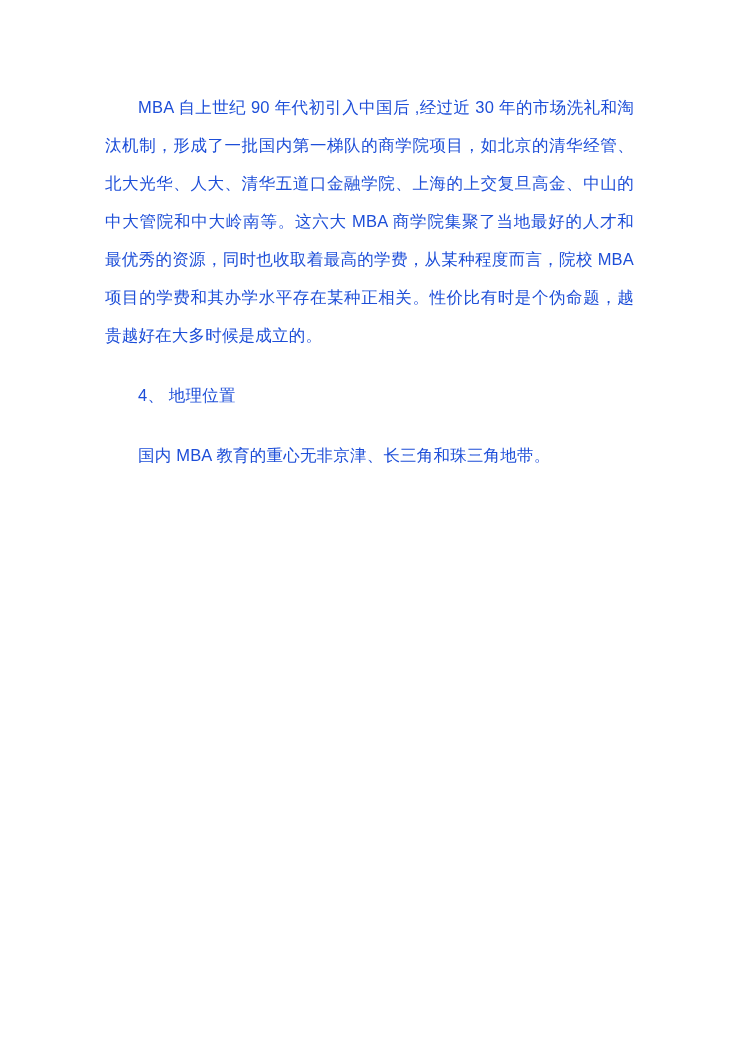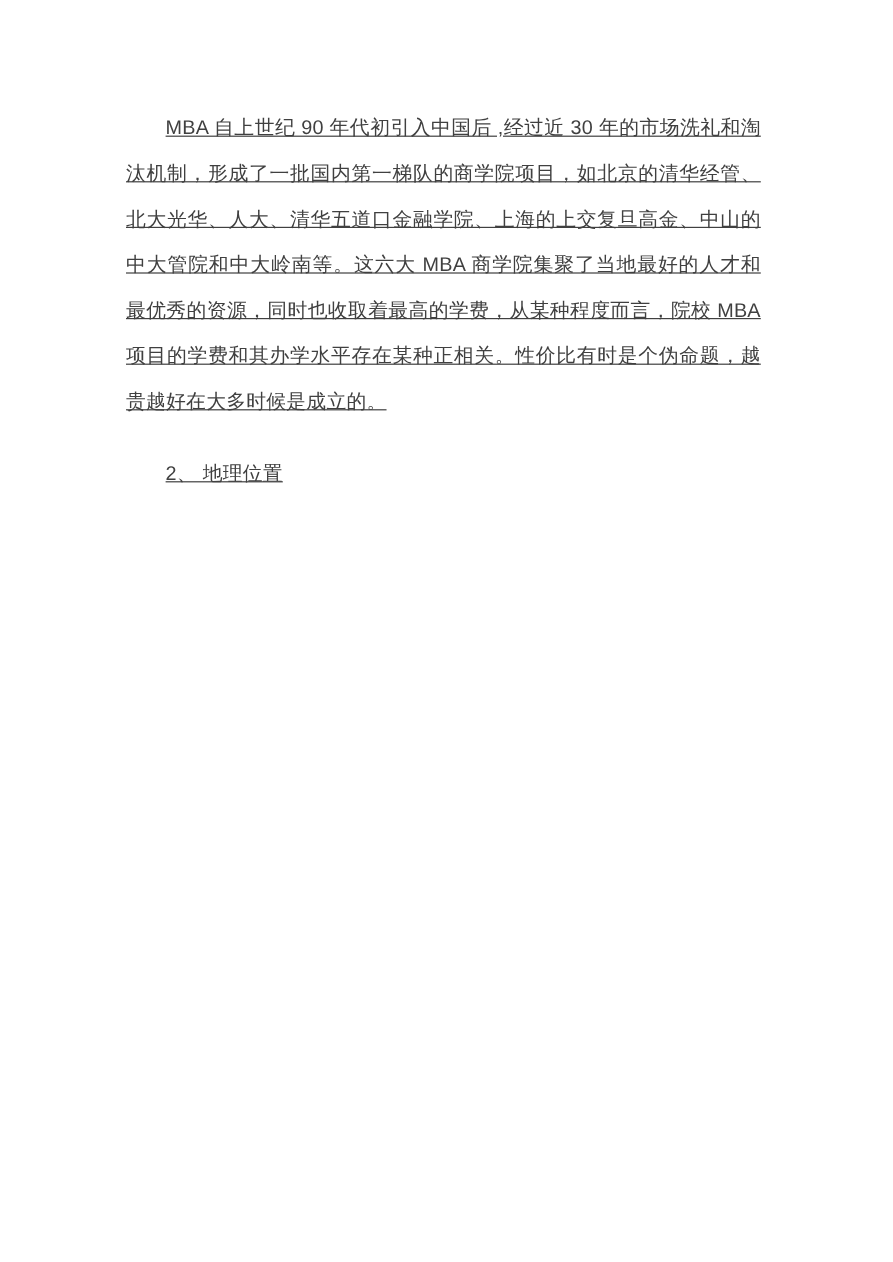--- a/index.html
+++ b/index.html
@@ -12,39 +12,39 @@
     height: 1052px;
     position: relative;
     font-family: "Liberation Sans", "DejaVu Sans", sans-serif;
     overflow: hidden;
   }
   .doc-page {
     position: absolute;
     left: 105px;
     top: 88px;
     width: 529px;
-    color: #404040;
+    color: #1d4ed8;
     font-size: 16.5px;
     line-height: 38px;
     letter-spacing: 0.2px;
-    text-decoration: underline;
   }
   .doc-page p {
     margin: 0 0 22px 0;
     text-indent: 2em;
     text-align: justify;
     text-justify: inter-ideograph;
     word-break: break-all;
   }
   .doc-page p.heading {
     text-align: left;
   }
   .doc-page p:last-child {
     margin-bottom: 0;
   }
 </style>
 </head>
 <body>
 
 <div class="doc-page">
   <p>MBA 自上世纪 90 年代初引入中国后 ,经过近 30 年的市场洗礼和淘汰机制，形成了一批国内第一梯队的商学院项目，如北京的清华经管、北大光华、人大、清华五道口金融学院、上海的上交复旦高金、中山的中大管院和中大岭南等。这六大 MBA 商学院集聚了当地最好的人才和最优秀的资源，同时也收取着最高的学费，从某种程度而言，院校 MBA 项目的学费和其办学水平存在某种正相关。性价比有时是个伪命题，越贵越好在大多时候是成立的。</p>
-  <p class="heading">2、 地理位置</p>
+  <p class="heading">4、 地理位置</p>
+  <p>国内 MBA 教育的重心无非京津、长三角和珠三角地带。</p>
 </div>
 
 </body></html>

